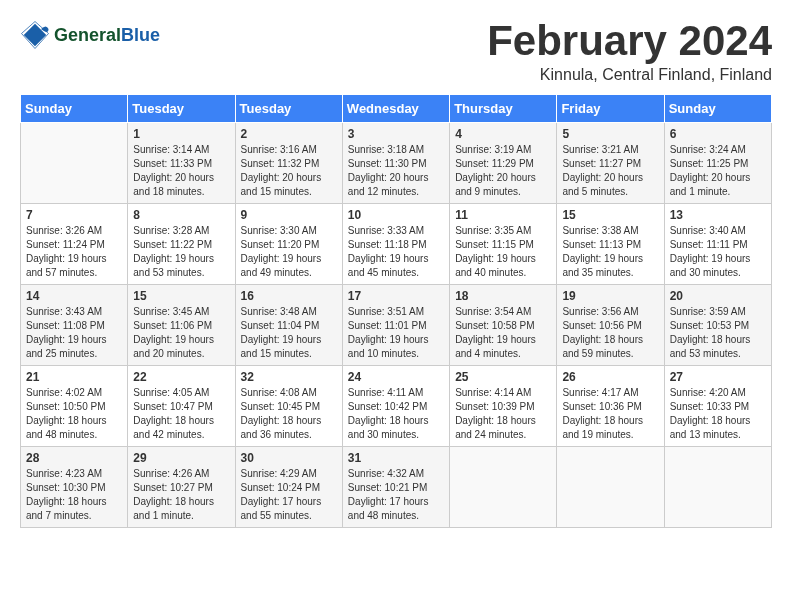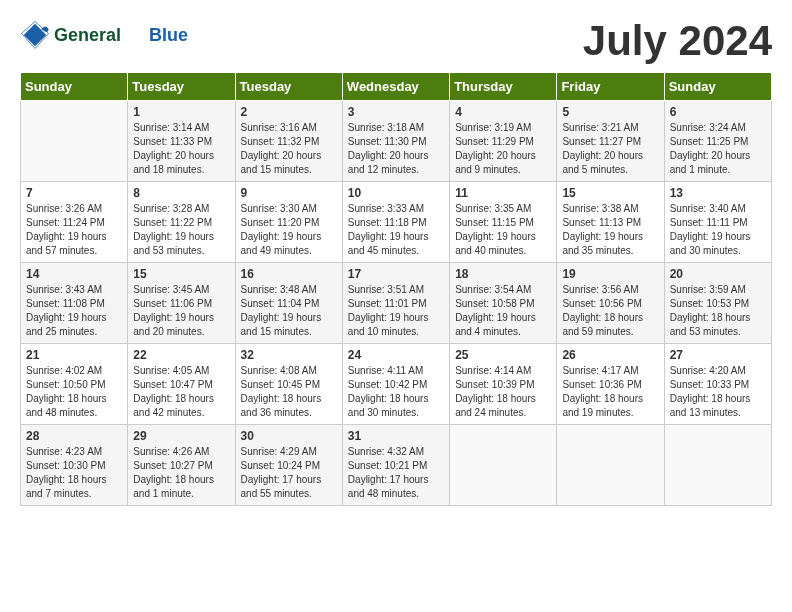--- a/index.html
+++ b/index.html
@@ -23,21 +23,20 @@
     }
     .logo-text-general {
       font-size: 18px;
       font-weight: bold;
       color: #14532d;
     }
     .logo-text-blue {
       font-size: 18px;
       font-weight: bold;
       color: #1a5fa8;
-      margin-left: 28px;
     }
     .logo-icon {
       width: 30px;
       height: 30px;
     }
     .title-area {
       text-align: right;
     }
     .month-title {
       font-size: 42px;
@@ -49,21 +48,21 @@
       font-size: 16px;
       color: #333;
       margin-top: 4px;
     }
     table {
       width: 100%;
       border-collapse: collapse;
       table-layout: fixed;
     }
     thead tr th {
-      background-color: #4d7c0f;
+      background-color: #3b82f6;
       color: #fff;
       font-size: 13px;
       font-weight: bold;
       padding: 6px 4px;
       text-align: left;
       border: 1px solid #fff;
     }
     tbody tr td {
       border: 1px solid #ccc;
       vertical-align: top;
@@ -103,21 +102,22 @@
       <polygon points="20,2 38,18 20,38 2,18" fill="none" stroke="#1a5fa8" stroke-width="1"></polygon>
       <path d="M 28 12 Q 35 5 38 12 Q 38 20 28 12 Z" fill="#1a5fa8"></path>
     </svg>
     <div>
       <div>
         <span class="logo-text-general">General</span><span class="logo-text-blue">Blue</span>
       </div>
     </div>
   </div>
   <div class="title-area">
-    <div class="month-title">July 2024</div>
+    <div class="month-title">February 2024</div>
+    <div class="location-title">Kinnula, Central Finland, Finland</div>
   </div>
 </div>
 
 <table>
   <thead>
     <tr>
     <th>Sunday</th>
         <th>Tuesday</th>
         <th>Tuesday</th>
         <th>Wednesday</th>

